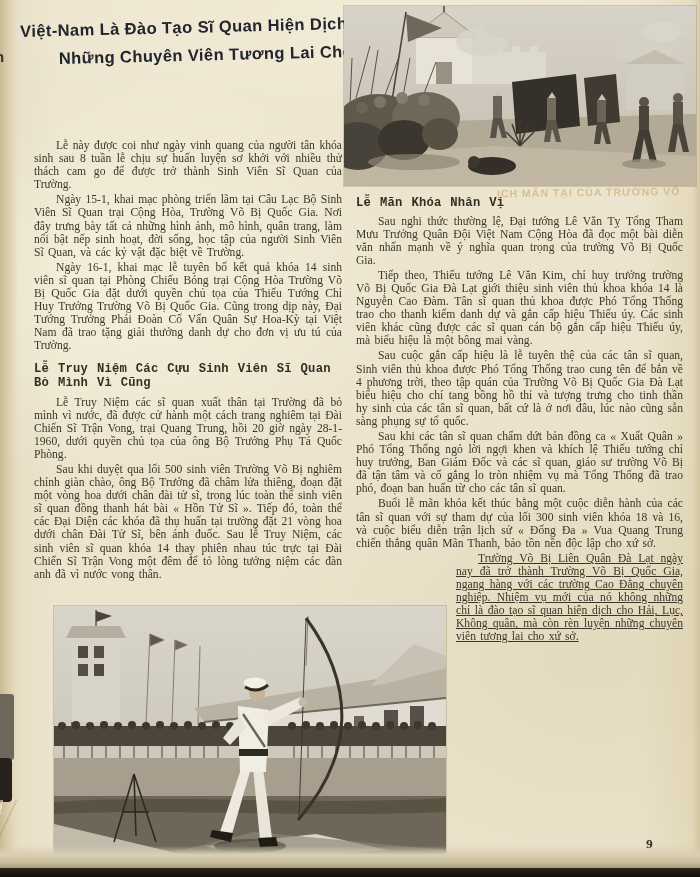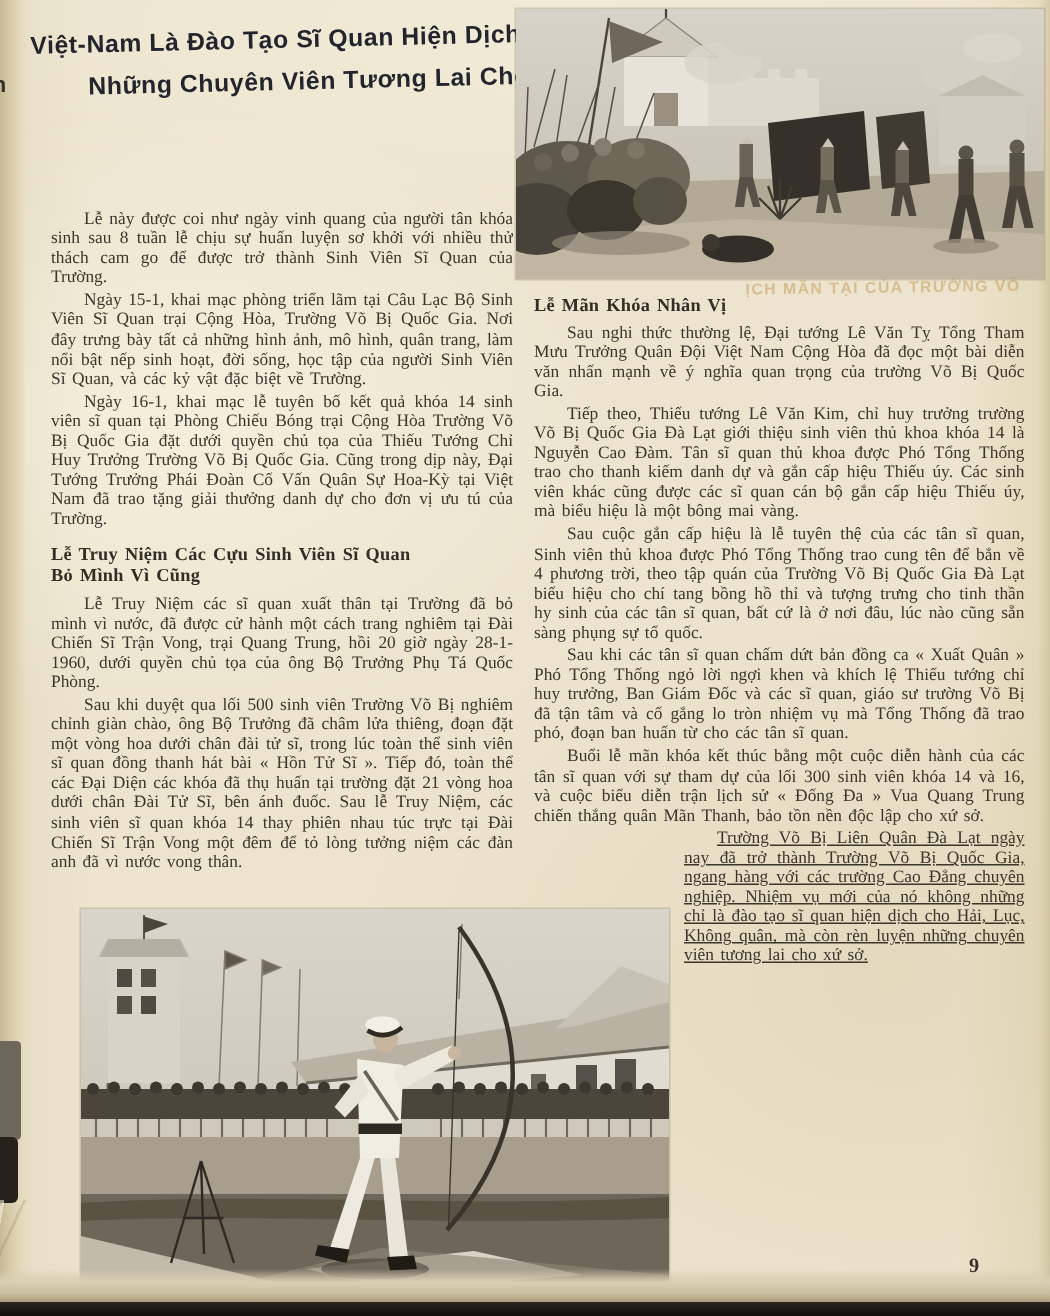--- a/index.html
+++ b/index.html
@@ -56,21 +56,21 @@
     font-family:"Liberation Sans",sans-serif;font-weight:bold;font-size:10.5px;
     color:rgba(187,138,58,.42);letter-spacing:1px;transform:rotate(-.8deg);
   }
 
   
   .col{position:absolute;color:#3b362c;font-size:11.6px;line-height:13.1px;text-align:justify;word-spacing:.12em;}
   .col p{margin:0 0 2px 0;text-indent:1.9em;}
   .col-left{left:34px;top:95px;width:308px;height:505px;overflow:hidden;margin-top:44px;}
   .col-right{left:356px;top:196px;width:327px;}
   .subhead{
-    font-family:Liberation Serif, serif;font-weight:bold;font-size:12.2px;line-height:14.5px;
+    font-family:Liberation Mono, monospace;font-weight:bold;font-size:12.2px;line-height:14.5px;
     color:#332e25;text-align:left;text-indent:0;margin:9px 0 5px 0;letter-spacing:.2px;
   }
   .col-right .subhead{margin:0 0 4px 0;}
   .narrow{margin-left:100px !important;width:227px;text-decoration:underline;}
   .caption{
     margin:26px 0 0 100px;width:230px;
     font-style:italic;font-size:11.4px;line-height:13.6px;text-align:justify;
     text-align-last:center;color:#423c30;text-indent:0 !important;
   }
   .pagenum{
@@ -212,21 +212,21 @@
     <p>Lễ Truy Niệm các sĩ quan xuất thân tại Trường đã bỏ mình vì nước, đã được cử hành một cách trang nghiêm tại Đài Chiến Sĩ Trận Vong, trại Quang Trung, hồi 20 giờ ngày 28-1-1960, dưới quyền chủ tọa của ông Bộ Trưởng Phụ Tá Quốc Phòng.</p>
     <p>Sau khi duyệt qua lối 500 sinh viên Trường Võ Bị nghiêm chỉnh giàn chào, ông Bộ Trưởng đã châm lửa thiêng, đoạn đặt một vòng hoa dưới chân đài tử sĩ, trong lúc toàn thể sinh viên sĩ quan đồng thanh hát bài « Hồn Tử Sĩ ». Tiếp đó, toàn thể các Đại Diện các khóa đã thụ huấn tại trường đặt 21 vòng hoa dưới chân Đài Tử Sĩ, bên ánh đuốc. Sau lễ Truy Niệm, các sinh viên sĩ quan khóa 14 thay phiên nhau túc trực tại Đài Chiến Sĩ Trận Vong một đêm để tỏ lòng tưởng niệm các đàn anh đã vì nước vong thân.</p>
   </div>
 
   <div class="col col-right">
     <div class="subhead">Lễ Mãn Khóa Nhân Vị</div>
     <p>Sau nghi thức thường lệ, Đại tướng Lê Văn Tỵ Tổng Tham Mưu Trưởng Quân Đội Việt Nam Cộng Hòa đã đọc một bài diễn văn nhấn mạnh về ý nghĩa quan trọng của trường Võ Bị Quốc Gia.</p>
     <p>Tiếp theo, Thiếu tướng Lê Văn Kim, chỉ huy trưởng trường Võ Bị Quốc Gia Đà Lạt giới thiệu sinh viên thủ khoa khóa 14 là Nguyễn Cao Đàm. Tân sĩ quan thủ khoa được Phó Tổng Thống trao cho thanh kiếm danh dự và gắn cấp hiệu Thiếu úy. Các sinh viên khác cũng được các sĩ quan cán bộ gắn cấp hiệu Thiếu úy, mà biểu hiệu là một bông mai vàng.</p>
     <p>Sau cuộc gắn cấp hiệu là lễ tuyên thệ của các tân sĩ quan, Sinh viên thủ khoa được Phó Tổng Thống trao cung tên để bắn về 4 phương trời, theo tập quán của Trường Võ Bị Quốc Gia Đà Lạt biểu hiệu cho chí tang bồng hồ thỉ và tượng trưng cho tinh thần hy sinh của các tân sĩ quan, bất cứ là ở nơi đâu, lúc nào cũng sẵn sàng phụng sự tổ quốc.</p>
     <p>Sau khi các tân sĩ quan chấm dứt bản đồng ca « Xuất Quân » Phó Tổng Thống ngỏ lời ngợi khen và khích lệ Thiếu tướng chỉ huy trưởng, Ban Giám Đốc và các sĩ quan, giáo sư trường Võ Bị đã tận tâm và cố gắng lo tròn nhiệm vụ mà Tổng Thống đã trao phó, đoạn ban huấn từ cho các tân sĩ quan.</p>
-    <p>Buổi lễ mãn khóa kết thúc bằng một cuộc diễn hành của các tân sĩ quan với sự tham dự của lối 300 sinh viên khóa 14 và 16, và cuộc biểu diễn trận lịch sử « Đống Đa » Vua Quang Trung chiến thắng quân Mãn Thanh, bảo tồn nền độc lập cho xứ sở.</p>
+    <p>Buổi lễ mãn khóa kết thúc bằng một cuộc diễn hành của các tân sĩ quan với sự tham dự của lối 300 sinh viên khóa 18 và 16, và cuộc biểu diễn trận lịch sử « Đống Đa » Vua Quang Trung chiến thắng quân Mãn Thanh, bảo tồn nền độc lập cho xứ sở.</p>
     <p class="narrow">Trường Võ Bị Liên Quân Đà Lạt ngày nay đã trở thành Trường Võ Bị Quốc Gia, ngang hàng với các trường Cao Đẳng chuyên nghiệp. Nhiệm vụ mới của nó không những chỉ là đào tạo sĩ quan hiện dịch cho Hải, Lục, Không quân, mà còn rèn luyện những chuyên viên tương lai cho xứ sở.</p>
   </div>
 
   <div class="photo photo-bottom">
     <svg width="392" height="256" viewBox="0 0 392 256">
       <defs>
         <linearGradient id="sky2" x1="0" y1="0" x2="0" y2="1">
           <stop offset="0" stop-color="#d9d5ca"></stop>
             <stop offset="1" stop-color="#ccc7ba"></stop>
         </linearGradient>

